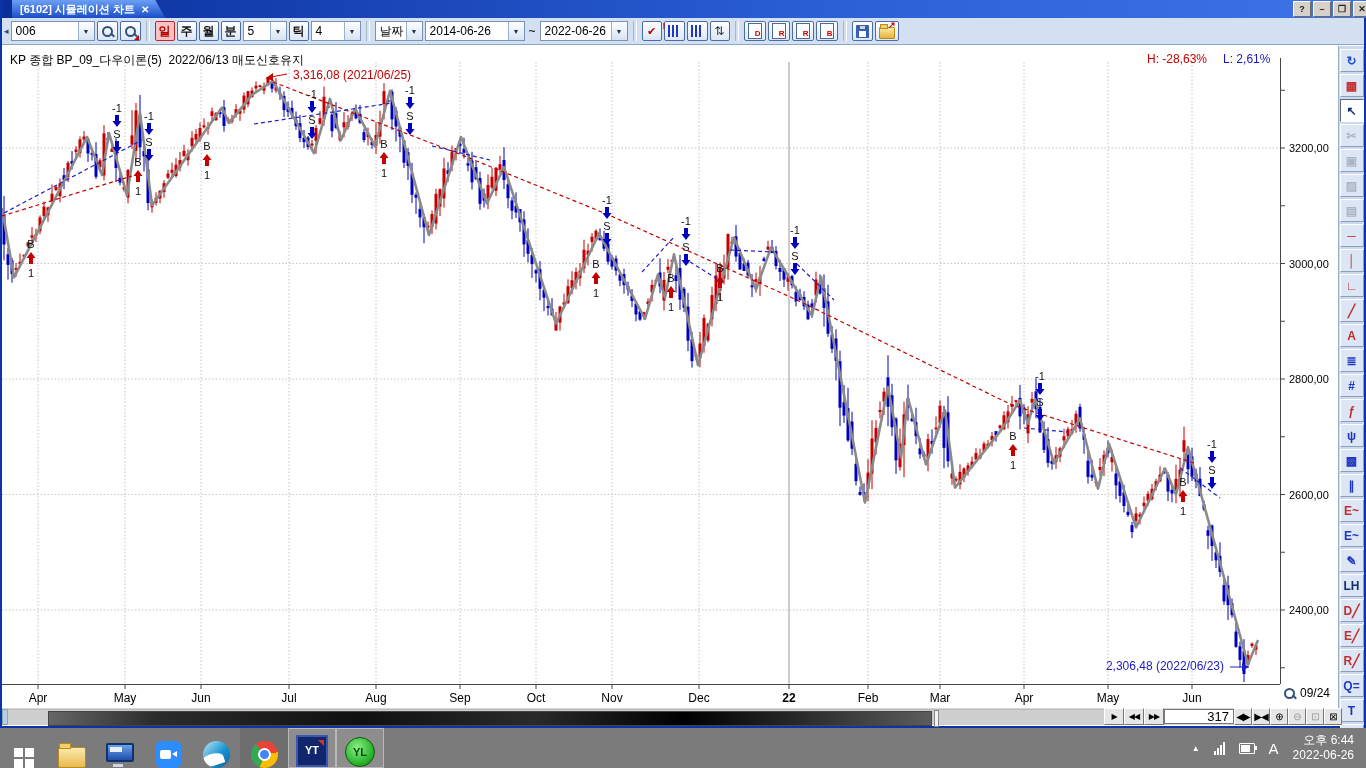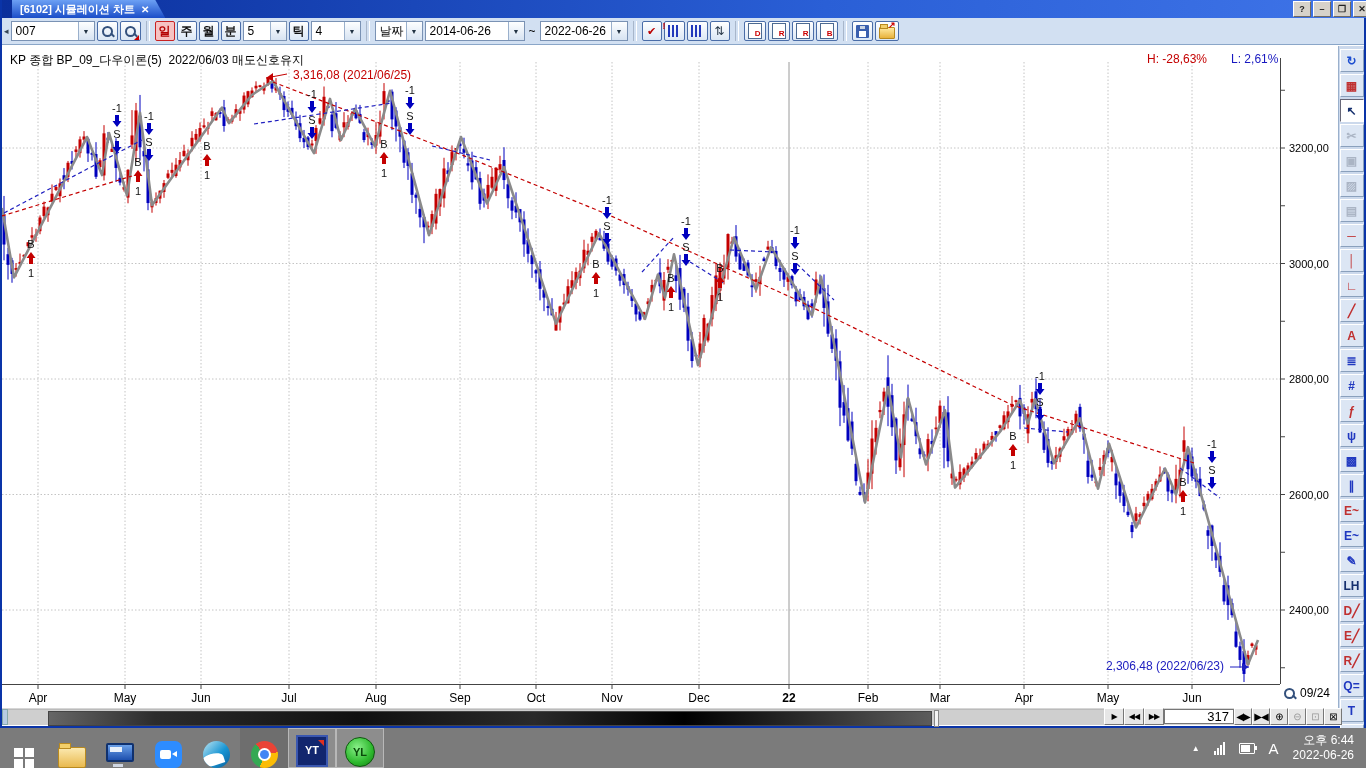--- a/index.html
+++ b/index.html
@@ -51,21 +51,21 @@
   .i-floppy::before{content:"";position:absolute;left:3px;top:6px;width:7px;height:6px;background:#fff}
   .i-floppy::after{content:"";position:absolute;left:4px;top:1px;width:5px;height:3px;background:#c9d4e4}
   .i-folder{width:14px;height:10px;background:linear-gradient(#ffe9a0,#e8b23c);border:1px solid #b98a20;
     border-radius:1px;position:relative;margin-top:3px;display:inline-block}
   .i-folder::before{content:"";position:absolute;left:0;top:-4px;width:6px;height:3px;
     background:#f3cf6a;border:1px solid #b98a20}
   .i-folder.open::after{content:"↗";position:absolute;right:-2px;top:-8px;color:#c00;font-size:9px;font-weight:bold}
   
   #chart-zone{position:absolute;left:0;top:46px;width:1340px;height:662px;background:#fff}
   #chart-header{position:absolute;left:8px;top:6px;font-size:12px;color:#000;white-space:pre}
-  #hl-box{position:absolute;left:1145px;top:6px;display:flex;gap:24px;font-size:12px}
+  #hl-box{position:absolute;left:1145px;top:6px;display:flex;gap:16px;font-size:12px}
   #hl-box .h{color:#c40000}#hl-box .l{color:#1818c0}
   #corner-date{position:absolute;left:1281px;top:640px;display:flex;align-items:center;gap:4px;font-size:12px}
   
   #right-toolbar{position:absolute;right:0;top:46px;width:26px;height:678px;background:#ccd9ec;
     border-left:1px solid #9ab0cc;display:flex;flex-direction:column;align-items:center;padding-top:2px;box-sizing:border-box}
   .rbtn{width:22px;height:21px;margin:1px 0;background:#dce6f4;border:1px solid;
     border-color:#fff #8aa0bc #8aa0bc #fff;display:flex;align-items:center;justify-content:center;
     font-size:12px;font-weight:bold;line-height:1;flex:none}
   .rbtn.active{background:#fff;border-color:#667 #fff #fff #667}
   .rbtn.disabled{color:#aab4c4 !important}
@@ -144,21 +144,21 @@
       <div class="wb">?</div>
       <div class="wb">–</div>
       <div class="wb">❐</div>
       <div class="wb">✕</div>
     </div>
   </div>
 
   <div id="toolbar">
     <span style="font-size:9px;color:#345">◂</span>
     <div class="combo" style="width:84px">
-      <span>007</span>
+      <span>006</span>
       <span class="arrow">▼</span>
     </div>
     <div class="tbtn">
         <span class="i-mag"></span>
       </div>
     <div class="tbtn">
         <span class="i-mag" style="position:relative">
           <span class="red-dot"></span>
         </span>
       </div>
@@ -1016,21 +1016,21 @@
         </g>
         <g>
           <text x="291" y="33" font-size="12" fill="#c40000" text-anchor="start" font-family="Liberation Sans" font-weight="normal">3,316,08 (2021/06/25)</text>
           <line x1="264" y1="32" x2="285" y2="28" stroke="#c40000"></line>
           <polygon points="264,32 271,27 271,35" fill="#c40000"></polygon>
           <text x="1222" y="624" font-size="12" fill="#2020c0" text-anchor="end" font-family="Liberation Sans" font-weight="normal">2,306,48 (2022/06/23)</text>
           <line x1="1228" y1="621" x2="1247" y2="621" stroke="#2020c0"></line>
           <polygon points="1247,621 1240,617 1240,625" fill="#2020c0"></polygon>
         </g>
       </svg>
-    <div id="chart-header">KP 종합 BP_09_다우이론(5)  2022/06/03 매도신호유지</div>
+    <div id="chart-header">KP 종합 BP_09_다우이론(5)  2022/06/13 매도신호유지</div>
     <div id="hl-box">
       <span class="h">H: -28,63%</span>
       <span class="l">L: 2,61%</span>
     </div>
     <div id="corner-date">
       <span class="i-mag"></span>
       <span>09/24</span>
     </div>
   </div>
 

